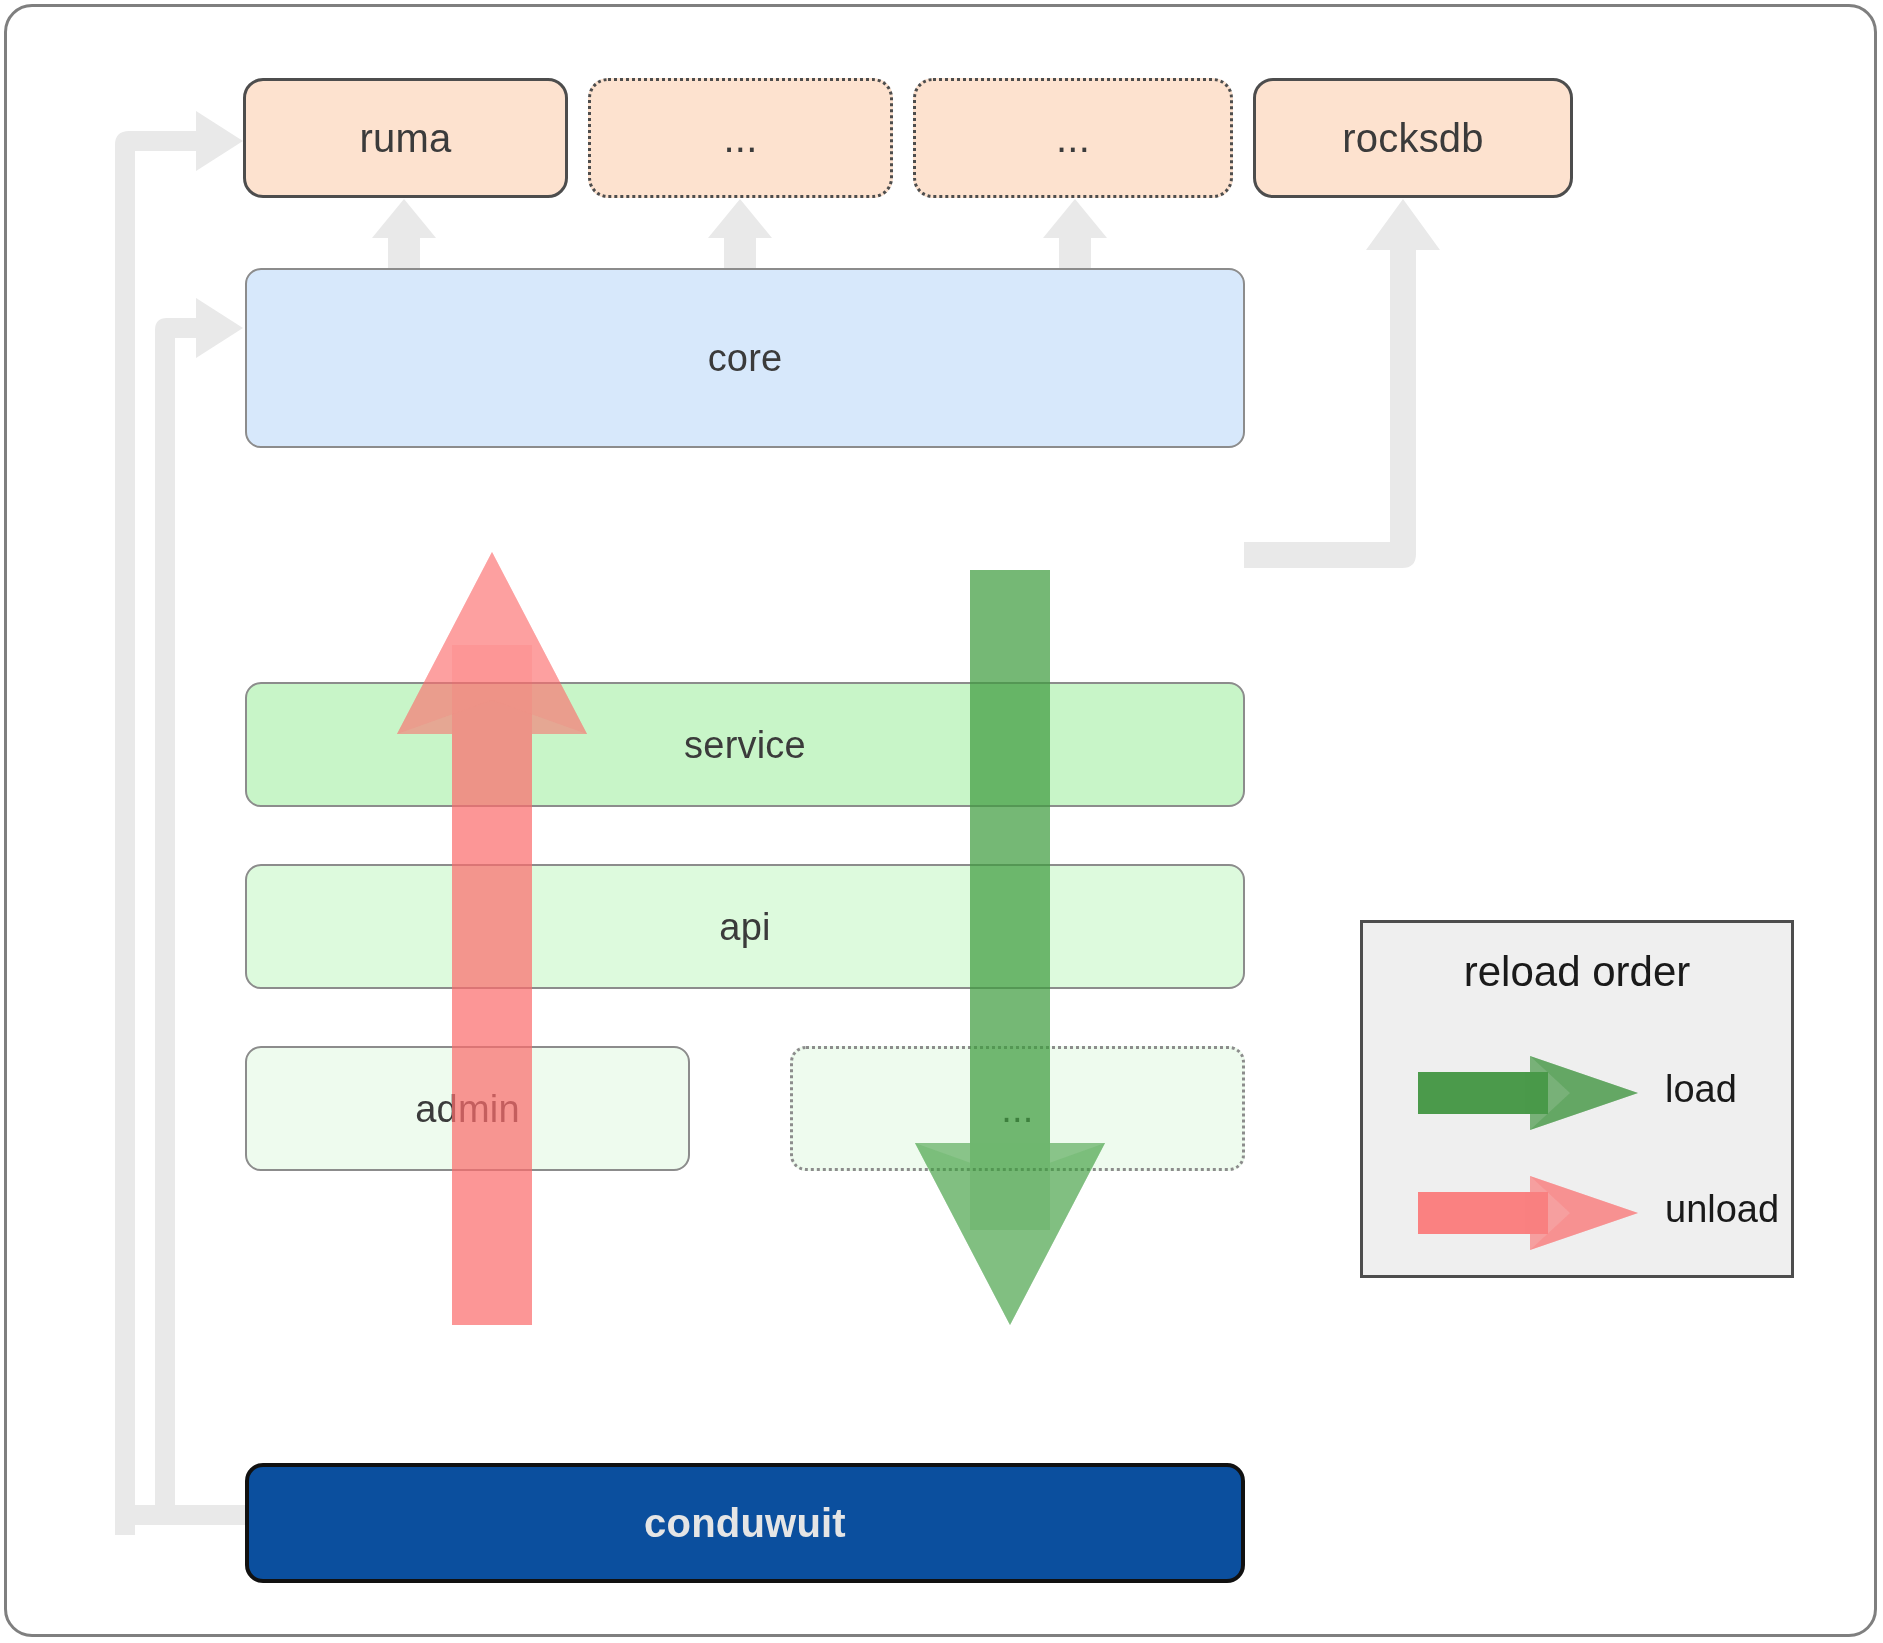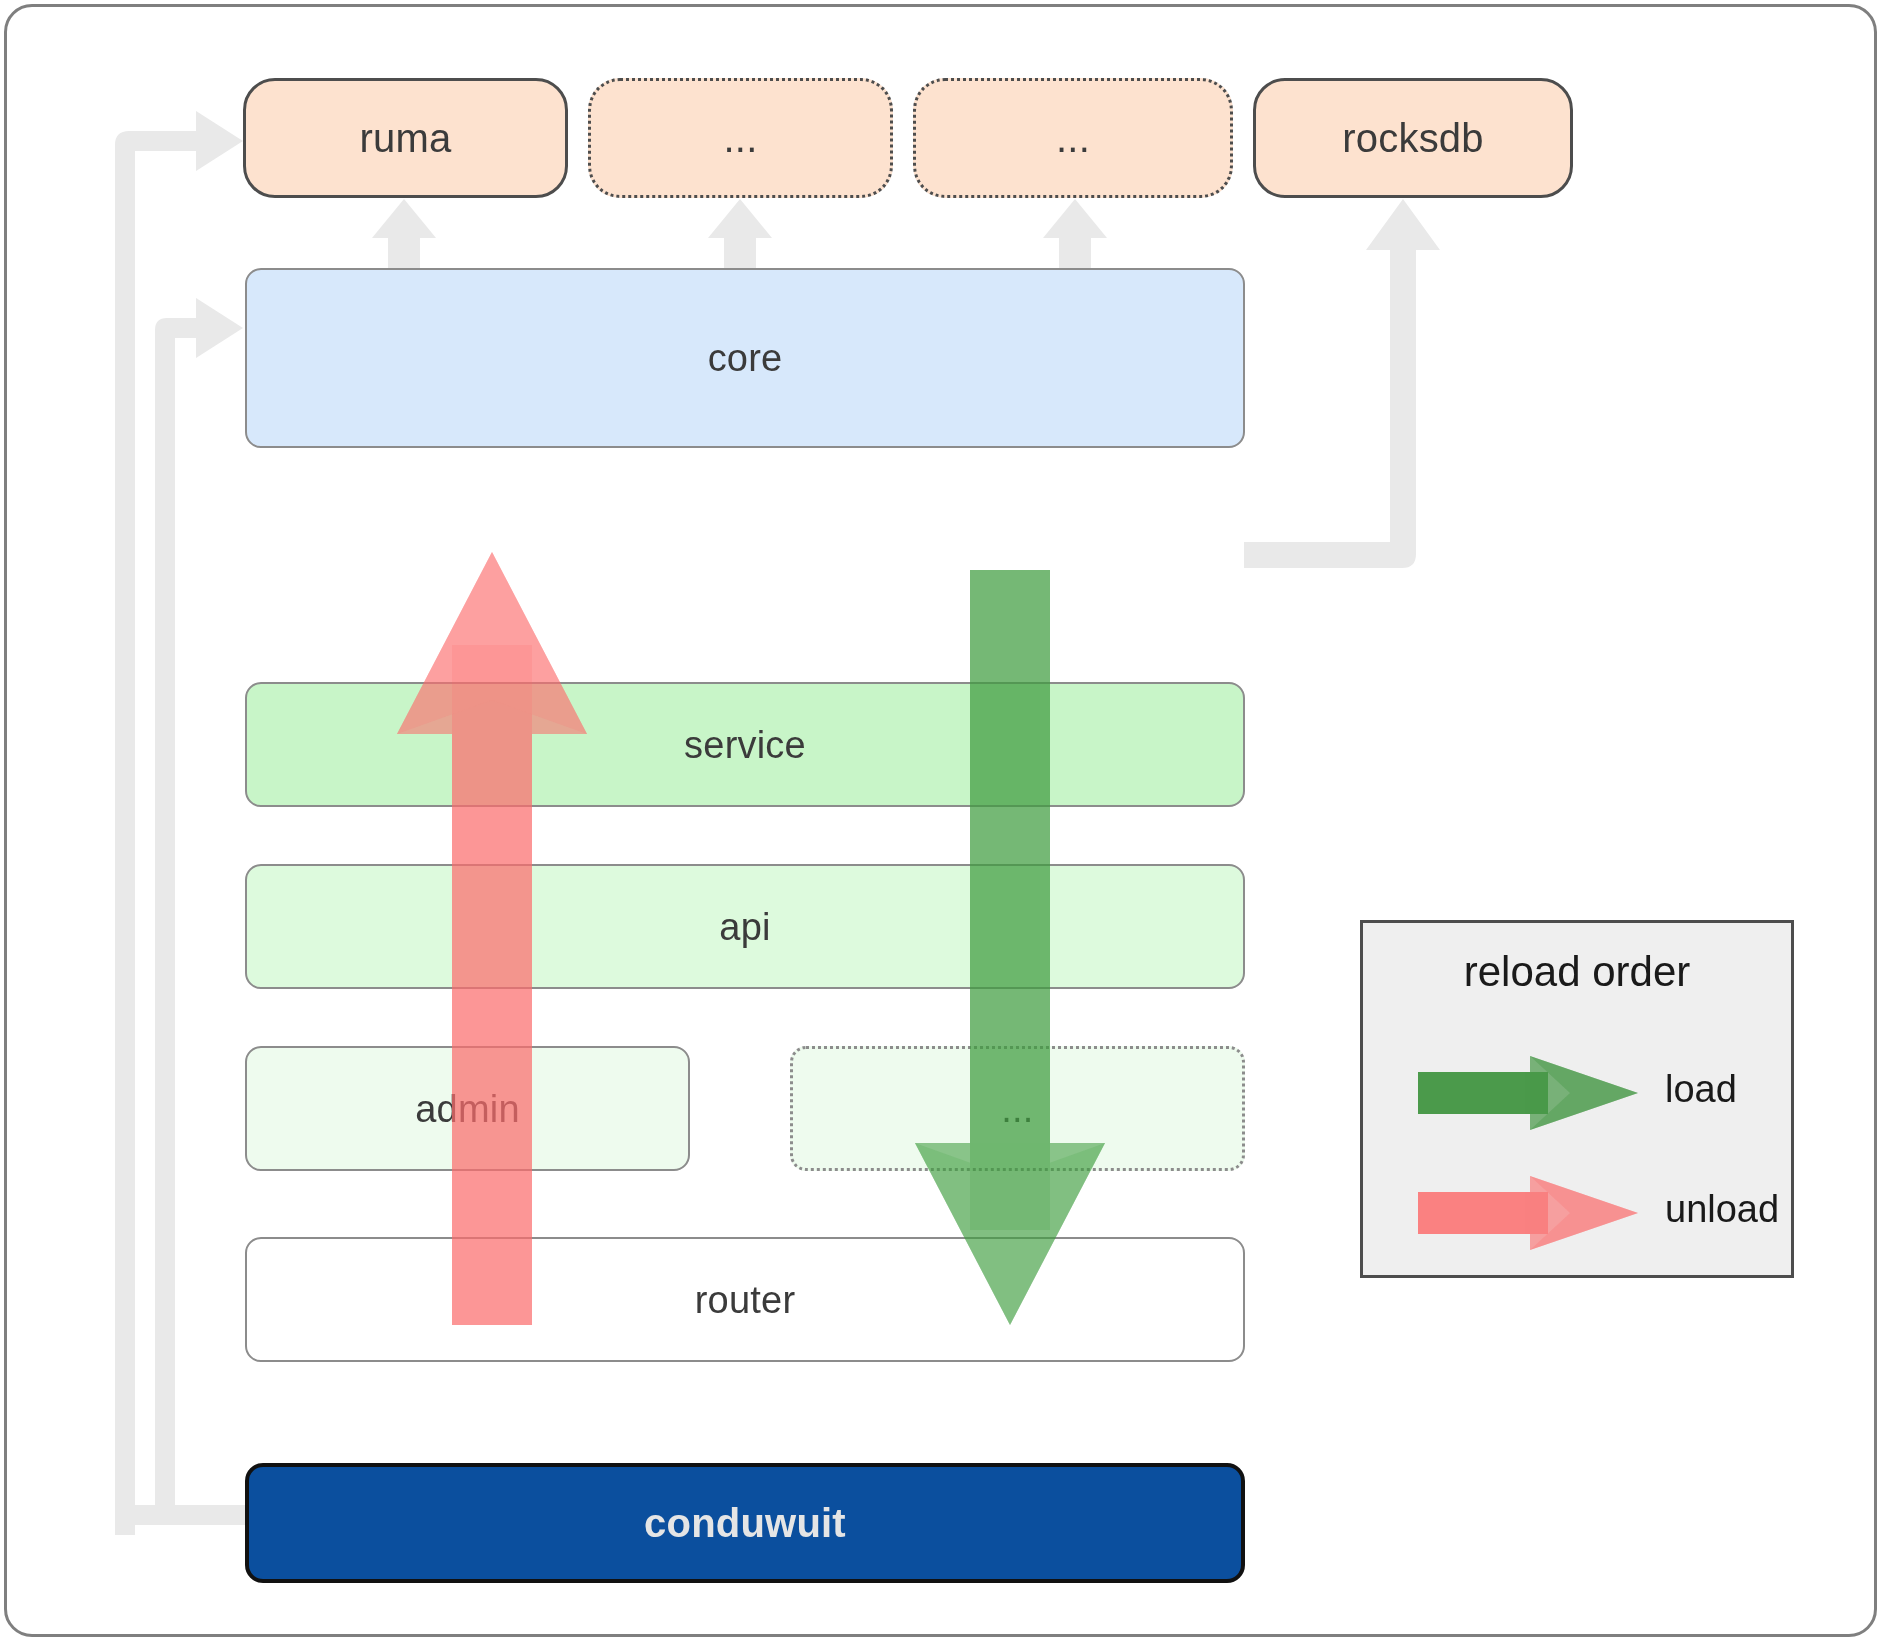--- a/index.html
+++ b/index.html
@@ -38,21 +38,21 @@
     font-weight:400;
     letter-spacing:.2px;
     line-height:1;
     pointer-events:none;
   }
 
   
   .dep{
     background:#fde2cf;
     border:3px solid #4d4d4d;
-    border-radius:32px;
+    border-radius:20px;
     height:120px;
     top:78px;
   }
   .dep.dashed{
     border:3px dotted #4d4d4d;
   }
   .dep .lbl{font-size:40px;}
   .dots{
     color:#3b3b3b;
     font-size:40px;
@@ -226,23 +226,20 @@
   </div>
 
   <div class="box layer" id="admin" style="left:245px;top:1046px;width:445px;height:125px;">
     <span class="lbl">admin</span>
   </div>
 
   <div class="box layer dotted" id="dots2" style="left:790px;width:455px;top:1046px;height:125px;">
     <span class="lbl dots">...</span>
   </div>
 
-  <div class="box layer" id="router" style="left:245px;top:1237px;width:1000px;height:125px;">
-    <span class="lbl">router</span>
-  </div>
 
   <div class="box" id="conduwuit" style="left:245px;top:1463px;width:1000px;height:120px;">
     <span class="lbl">conduwuit</span>
   </div>
 
   <svg id="flows" viewBox="0 0 1883 1643" xmlns="http://www.w3.org/2000/svg">
 
     <g opacity="0.72">
 
       <rect x="452" y="645" width="80" height="680" fill="#fb6d6d"></rect>

